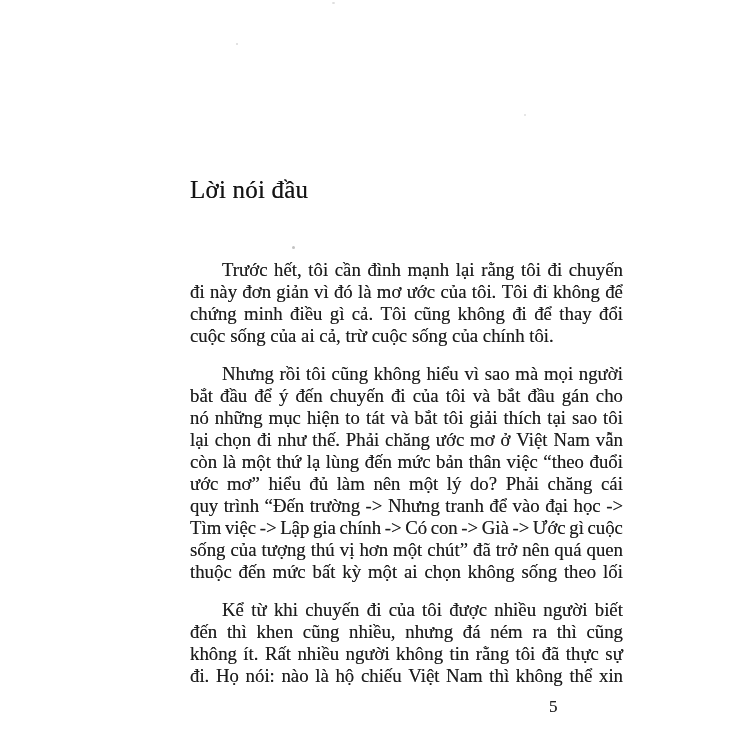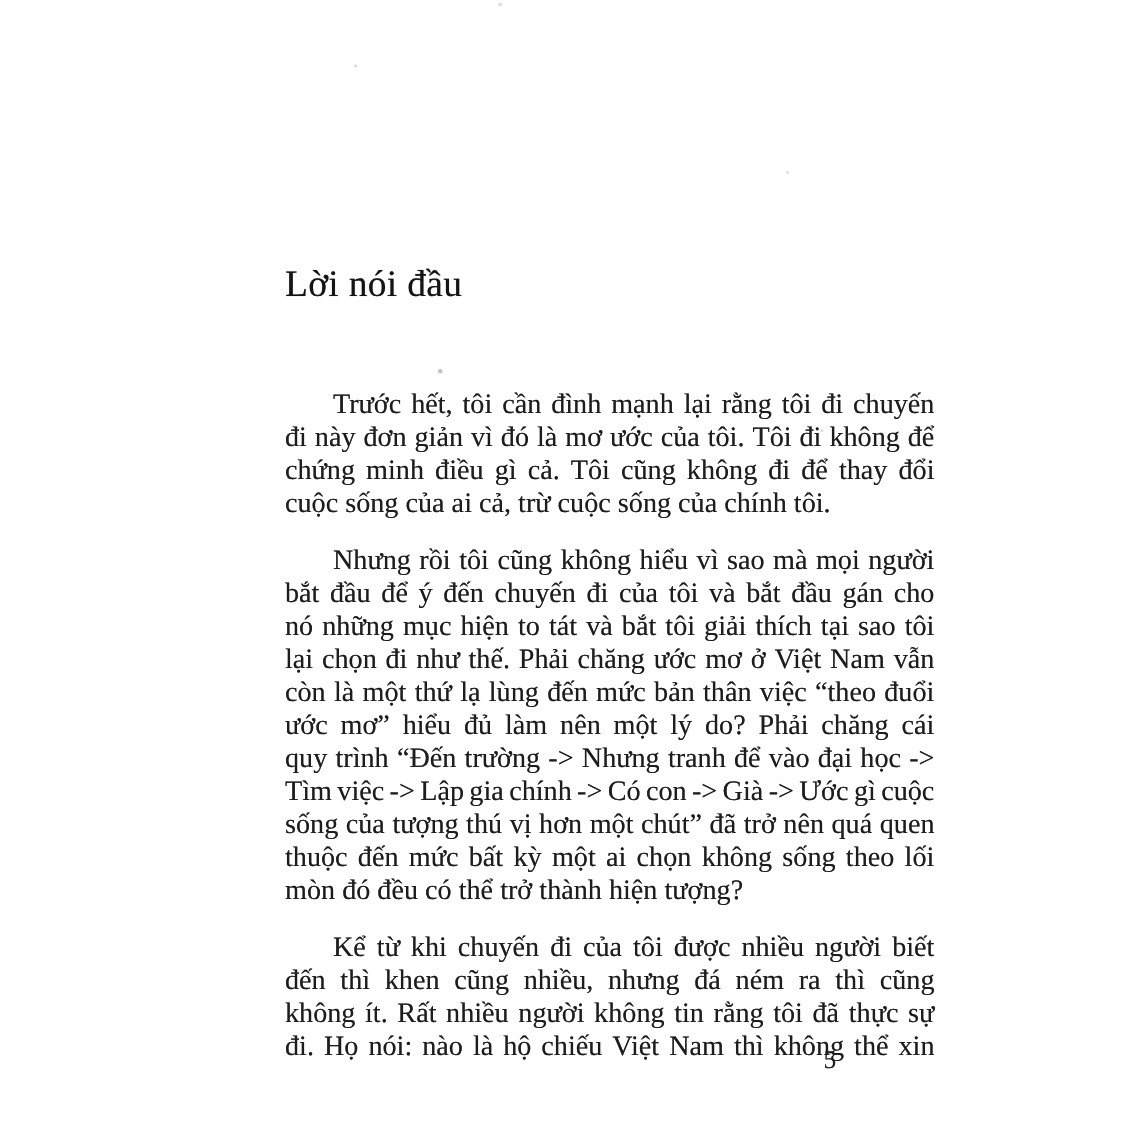--- a/index.html
+++ b/index.html
@@ -274,21 +274,20 @@
           <span>bất</span>
           <span>kỳ</span>
           <span>một</span>
           <span>ai</span>
           <span>chọn</span>
           <span>không</span>
           <span>sống</span>
           <span>theo</span>
           <span>lối</span>
         </div>
-        <div class="line">mòn đó đều có thể trở thành hiện tượng?</div>
       </div>
       <div class="paragraph">
         <div class="line indent just">
           <span>Kể</span>
           <span>từ</span>
           <span>khi</span>
           <span>chuyến</span>
           <span>đi</span>
           <span>của</span>
           <span>tôi</span>

